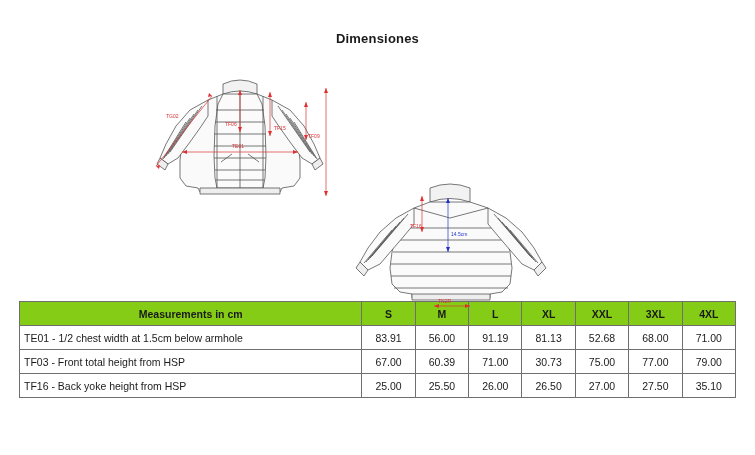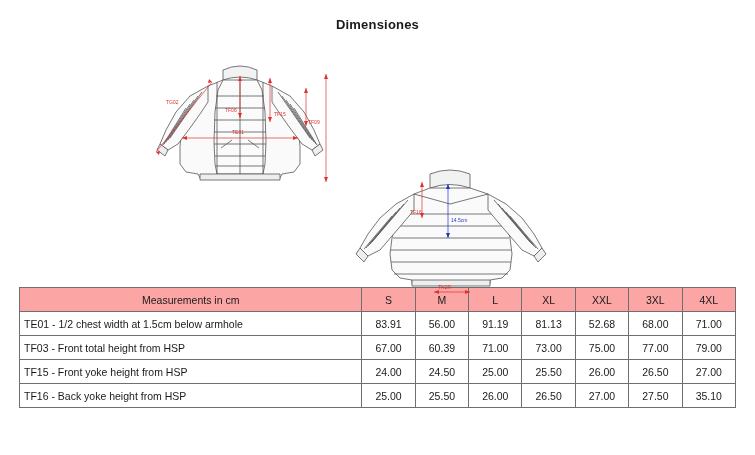--- a/index.html
+++ b/index.html
@@ -12,21 +12,21 @@
     background: #ffffff;
     font-family: "Liberation Sans", sans-serif;
     color: #1a1a1a;
     overflow: hidden;
     position: relative;
   }
   .page-title {
     text-align: center;
     font-size: 13px;
     font-weight: bold;
-    margin-top: 17px;
+    margin-top: 31px;
     letter-spacing: 0.2px;
   }
   .figures {
     position: relative;
     width: 755px;
     height: 255px;
   }
   .fig {
     position: absolute;
   }
@@ -41,22 +41,22 @@
   }
   table.meas th, table.meas td {
     border: 1px solid #6f6f6f;
     font-size: 10.5px;
     height: 23px;
     padding: 0 4px;
     text-align: center;
     vertical-align: middle;
   }
   table.meas thead th {
-    background: #fca5a5;
-    font-weight: normal;
+    background: #84cc16;
+    font-weight: bold;
     font-size: 10.5px;
   }
   table.meas tbody td.label {
     text-align: left;
   }
   .col-label { width: 340px; }
   .col-size { width: 53px; }
   .dim-label {
     font-size: 5px;
     fill: #e03030;
@@ -250,34 +250,24 @@
       <td>81.13</td>
       <td>52.68</td>
       <td>68.00</td>
       <td>71.00</td>
     </tr>
     <tr>
       <td class="label">TF03 - Front total height from HSP</td>
       <td>67.00</td>
       <td>60.39</td>
       <td>71.00</td>
-      <td>73.00</td>
+      <td>30.73</td>
       <td>75.00</td>
       <td>77.00</td>
       <td>79.00</td>
-    </tr>
-    <tr>
-      <td class="label">TF15 - Front yoke height from HSP</td>
-      <td>24.00</td>
-      <td>24.50</td>
-      <td>25.00</td>
-      <td>25.50</td>
-      <td>26.00</td>
-      <td>26.50</td>
-      <td>27.00</td>
     </tr>
     <tr>
       <td class="label">TF16 - Back yoke height from HSP</td>
       <td>25.00</td>
       <td>25.50</td>
       <td>26.00</td>
       <td>26.50</td>
       <td>27.00</td>
       <td>27.50</td>
       <td>35.10</td>

